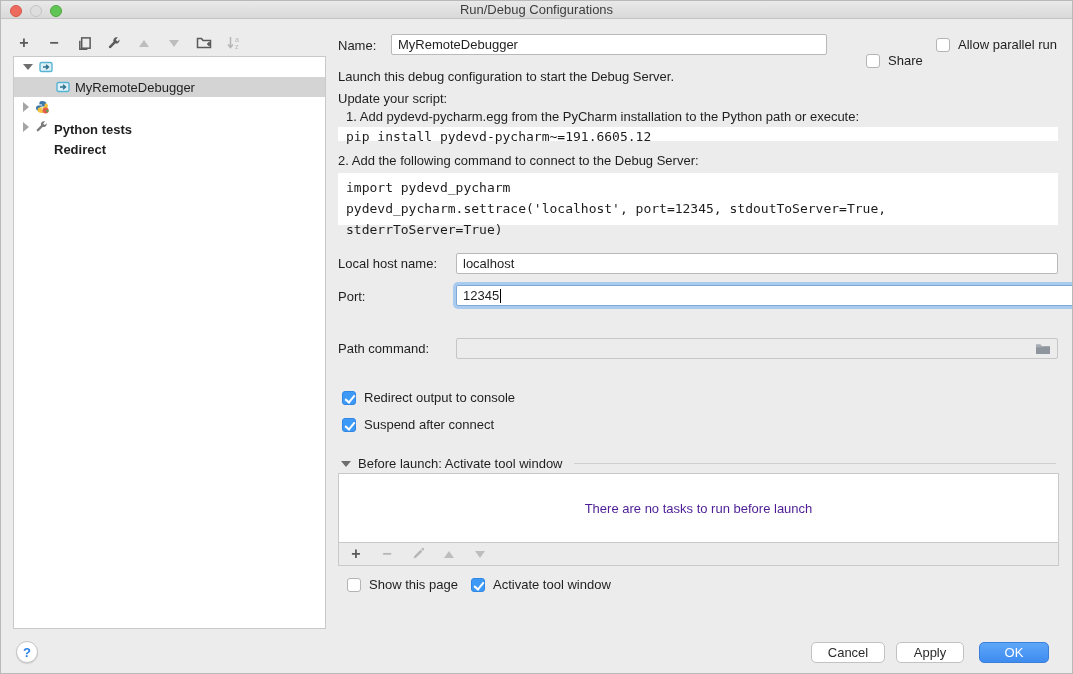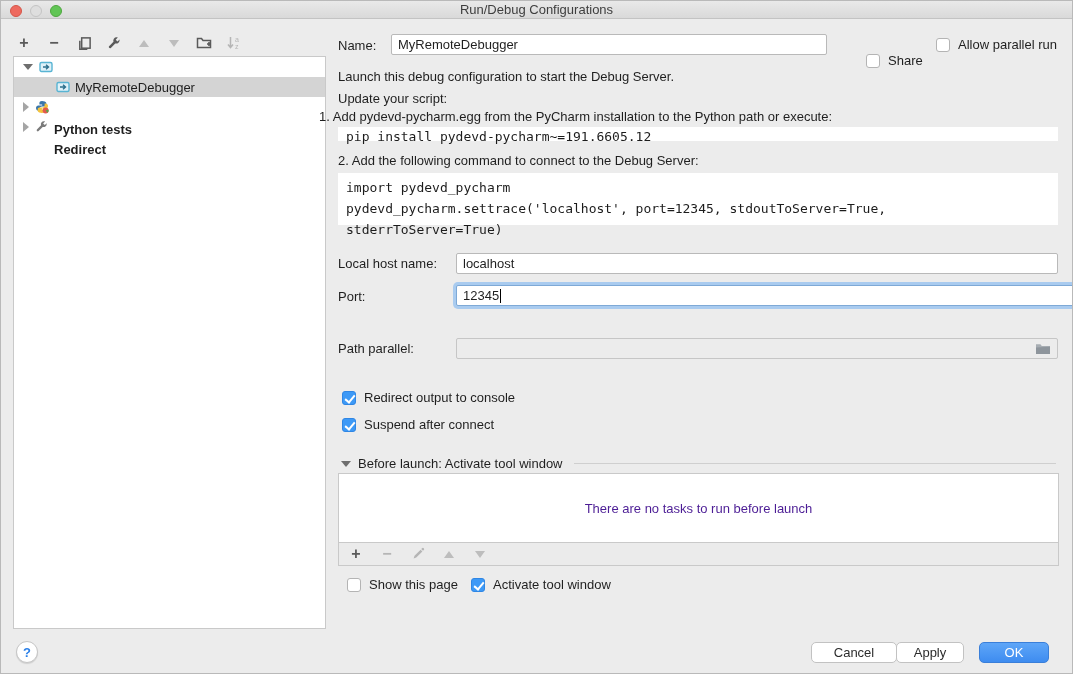--- a/index.html
+++ b/index.html
@@ -182,37 +182,37 @@
     <span class="cb"></span>
     <span>Share</span>
   </div>
   <div class="cbrow" style="left:935px; top:36px;">
     <span class="cb"></span>
     <span>Allow parallel run</span>
   </div>
 
   <span class="lbl" style="left:337px; top:68px;">Launch this debug configuration to start the Debug Server.</span>
   <span class="lbl" style="left:337px; top:90px;">Update your script:</span>
-  <span class="lbl" style="left:318px; top:108px;">1. Add pydevd-pycharm.egg from the PyCharm installation to the Python path or execute:</span>
+  <span class="lbl" style="left:345px; top:108px;">1. Add pydevd-pycharm.egg from the PyCharm installation to the Python path or execute:</span>
   <div class="codeline" style="top:126px; height:14px;">pip install pydevd-pycharm~=191.6605.12</div>
   <span class="lbl" style="left:337px; top:152px;">2. Add the following command to connect to the Debug Server:</span>
   <div class="codeblock" style="top:172px; height:52px;">
     <div>import pydevd_pycharm</div>
     <div>pydevd_pycharm.settrace('localhost', port=12345, stdoutToServer=True, stderrToServer=True)</div>
   </div>
 
   <span class="lbl" style="left:337px; top:255px;">Local host name:</span>
   <input class="tb" style="left: 455px; top: 252px; width: 602px;" value="localhost">
   <span class="lbl" style="left:337px; top:288px;">Port:</span>
   <div class="tb tb-focus" style="left:455px; top:284px; width:666px;">
     <span>12345</span>
       <span class="caret"></span>
   </div>
 
-  <span class="lbl" style="left:337px; top:340px;">Path parallel:</span>
+  <span class="lbl" style="left:337px; top:340px;">Path command:</span>
   <div class="tb tb-disabled" style="left:455px; top:337px; width:602px;">
     <span></span>
     <span>
       <svg width="16" height="14" viewBox="0 0 16 14">
           <path d="M1 2.2h4.4l1.4 1.8H15v8H1z" fill="#a7adb3"></path>
           <path d="M1 5.5 L15 4.8 V12 H1 Z" fill="#8e959c"></path>
         </svg>
     </span>
   </div>
 
@@ -258,17 +258,17 @@
     <span>Show this page</span>
   </div>
   <div class="cbrow" style="left:470px; top:576px;">
     <span class="cb checked"></span>
     <span>Activate tool window</span>
   </div>
 
   <div class="help-btn">
       <span>?</span>
     </div>
-  <button class="btn" style="left:810px; width:86px;">Cancel</button>
+  <button class="btn" style="left:810px; width:74px;">Cancel</button>
   <button class="btn" style="left:895px; width:68px;">Apply</button>
   <button class="btn primary" style="left:978px; width:70px;">OK</button>
 
 </div>
 
 </body></html>

